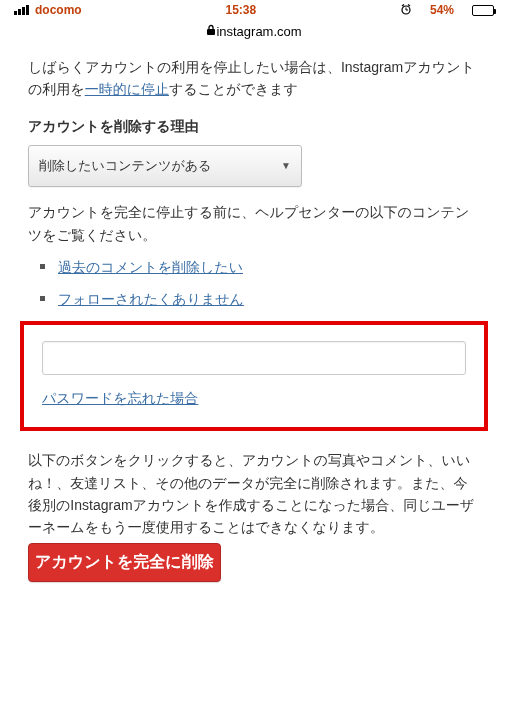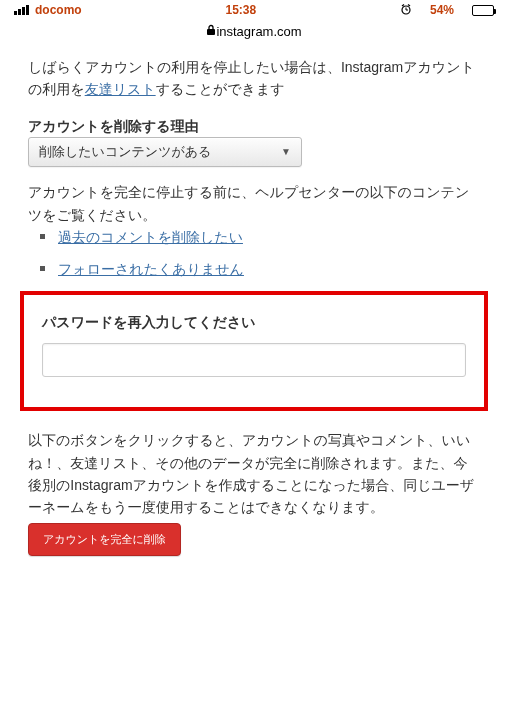--- a/index.html
+++ b/index.html
@@ -49,38 +49,39 @@
 
     
     .content {
       padding: 14px 28px 0 28px;
       line-height: 1.6;
     }
     .paragraph { margin-bottom: 14px; }
     .link { color: #3a6ea5; }
     .heading {
       font-weight: 700;
+      margin-bottom: 8px;
     }
     .select-box {
       width: 274px;
-      height: 30px;
+      height: 42px;
       border: 1px solid #bbb;
       background: linear-gradient(#fdfdfd, #e8e8e8);
       border-radius: 3px;
       display: flex;
       align-items: center;
       justify-content: space-between;
       padding: 0 10px;
       font-size: 13px;
       color: #333;
       margin-bottom: 14px;
       box-shadow: inset 0 1px 0 #fff, 0 1px 1px rgba(0,0,0,0.05);
     }
     .select-caret { font-size: 10px; color: #555; }
-    .help-text { }
+    .help-text { margin-bottom: 10px; }
     .bullet-list { list-style: none; padding-left: 16px; margin-bottom: 8px; }
     .bullet-list li { position: relative; margin-bottom: 10px; padding-left: 14px; }
     .bullet-list li::before {
       content: ""; position: absolute; left: -4px; top: 8px; width: 5px; height: 5px; background: #555;
     }
 
     
     .highlight-box {
       border: 4px solid #e20000;
       margin: 0 -8px 18px -8px;
@@ -100,23 +101,23 @@
     }
     .forgot-link { color: #3a6ea5; display: inline-block; }
 
     .bottom-text { margin-bottom: 4px; }
 
     .delete-btn {
       background: #d9302c;
       color: #fff;
       border: 1px solid #b32622;
       border-radius: 4px;
-      padding: 8px 14px;
-      font-size: 11px;
-      font-weight: 400;
+      padding: 8px 6px;
+      font-size: 16px;
+      font-weight: 700;
       cursor: pointer;
       box-shadow: 0 1px 1px rgba(0,0,0,0.15);
     }
   </style>
 </head>
 <body>
 
 <div class="status-bar">
   <div class="status-left">
     <span class="signal">
@@ -149,39 +150,39 @@
         <rect x="1" y="5" width="8" height="6" rx="1" fill="#000"></rect>
         <path d="M3 5 V3.5 a2 2 0 0 1 4 0 V5" fill="none" stroke="#000" stroke-width="1.3"></path>
       </svg>
   </span>
   <span>instagram.com</span>
 </div>
 
 <div class="content">
 
   <p class="paragraph">
-    <span>しばらくアカウントの利用を停止したい場合は、Instagramアカウントの利用を</span><a href="#" class="link">友達リスト</a><span>することができます</span>
+    <span>しばらくアカウントの利用を停止したい場合は、Instagramアカウントの利用を</span><a href="#" class="link">一時的に停止</a><span>することができます</span>
   </p>
 
   <div class="heading">アカウントを削除する理由</div>
 
   <div class="select-box">
     <span>削除したいコンテンツがある</span>
     <span class="select-caret">▼</span>
   </div>
 
   <p class="help-text">アカウントを完全に停止する前に、ヘルプセンターの以下のコンテンツをご覧ください。</p>
 
   <ul class="bullet-list">
     <li><a href="#" class="link">過去のコメントを削除したい</a></li>
     <li><a href="#" class="link">フォローされたくありません</a></li>
   </ul>
 
   <div class="highlight-box">
-    <div class="pw-label">パスワードを再入力してください</div>
     <input type="password" class="pw-input" style="">
+    <a href="#" class="forgot-link">パスワードを忘れた場合</a>
   </div>
 
   <p class="paragraph bottom-text">以下のボタンをクリックすると、アカウントの写真やコメント、いいね！、友達リスト、その他のデータが完全に削除されます。また、今後別のInstagramアカウントを作成することになった場合、同じユーザーネームをもう一度使用することはできなくなります。</p>
 
   <button class="delete-btn">アカウントを完全に削除</button>
 
 </div>
 
 </body></html>

